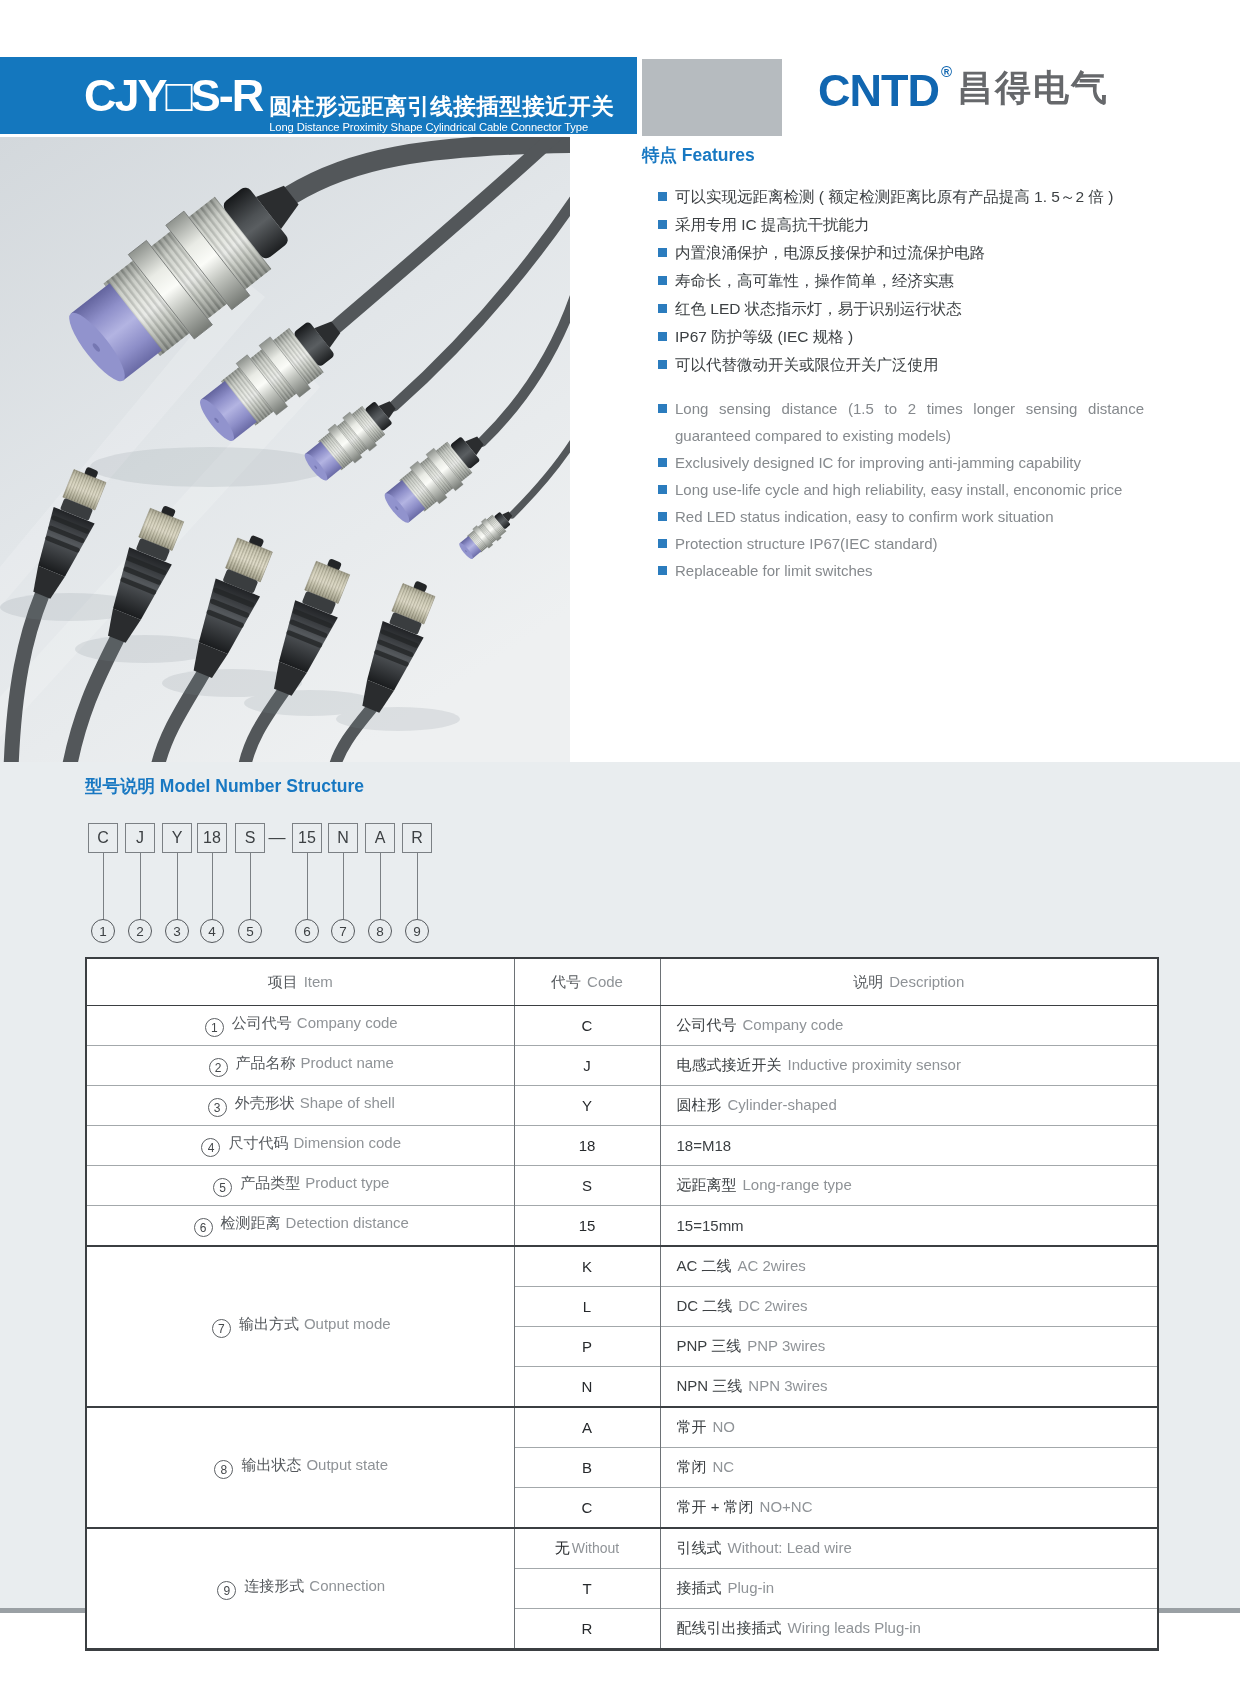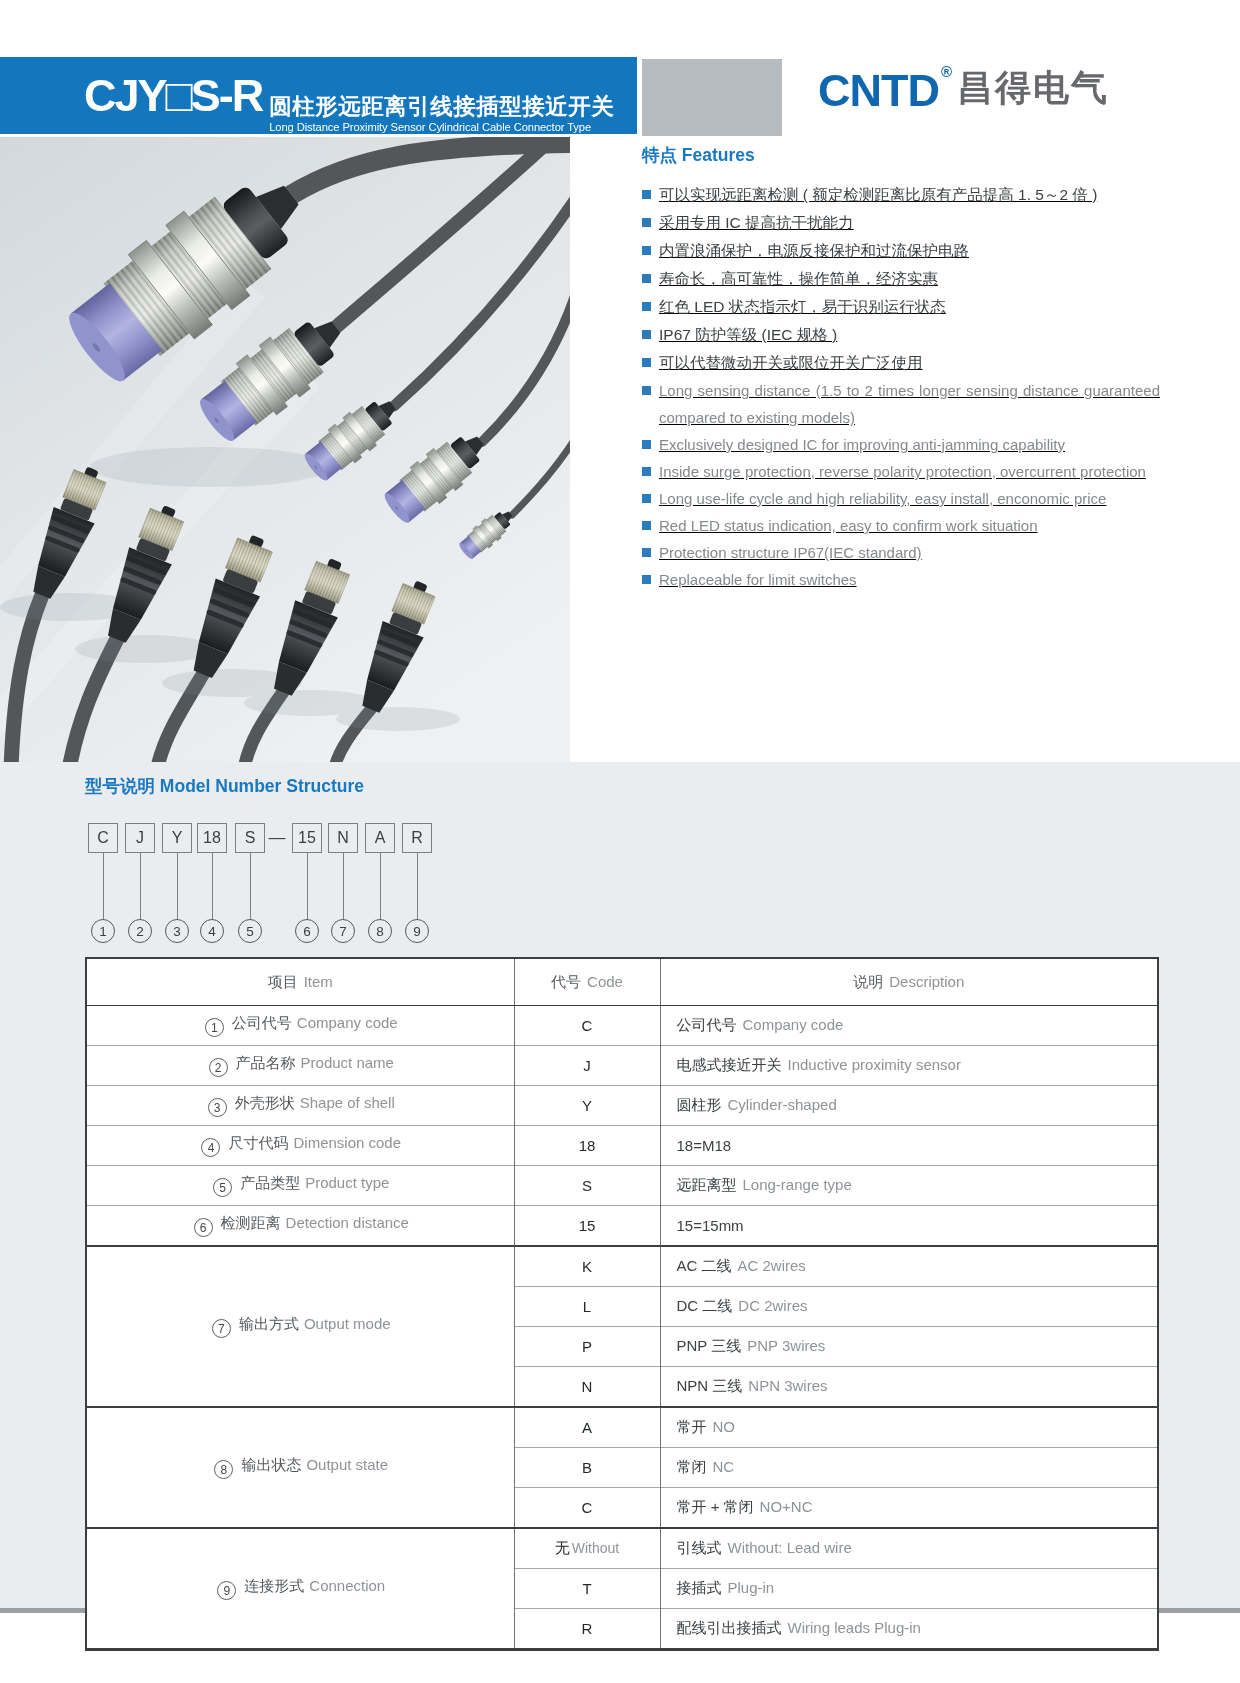--- a/index.html
+++ b/index.html
@@ -18,21 +18,21 @@
   .brand-cntd{font-size:45px;font-weight:bold;color:#1166b0;letter-spacing:-1px;line-height:1;}
   .brand-reg{font-size:15px;font-weight:bold;color:#1166b0;margin:-4px 5px 0 2px;line-height:1;}
   .brand-cn{font-size:36px;font-weight:bold;color:#66686b;line-height:1.1;letter-spacing:2px;text-align:center;}
 
   
   .photo{position:absolute;left:0;top:137px;width:570px;height:625px;}
 
   
   .features{position:absolute;left:642px;top:143px;width:518px;}
   .feat-h{font-size:17.5px;font-weight:bold;color:#1878c2;margin:0 0 14px 0;}
-  .features ul{list-style:none;margin:0;padding:0;text-decoration:underline;}
+  .features ul{list-style:none;margin:16px;padding:0;}
   .fl li{position:relative;padding-left:17px;}
   .fl li::before{content:"";position:absolute;left:0;top:9px;width:9px;height:9px;background:#2b7cbe;}
   .fzh li{font-size:15.5px;color:#3c4043;line-height:28px;}
   .fen{margin-top:9px;}
   .fen li{font-size:15px;color:#85898d;line-height:27px;text-align:justify;}
 
   
   .section-bg{position:absolute;left:0;top:762px;width:1240px;height:846px;background:#e9edef;}
   .bottom-strip{position:absolute;left:0;top:1608px;width:1240px;height:5px;background:#9aa0a4;}
 
@@ -64,21 +64,21 @@
 </style>
 </head>
 <body>
 
 <div class="sheet">
 
   <div class="banner">
     <div class="model-code">CJY□S-R</div>
     <div class="banner-sub">
       <div class="banner-zh">圆柱形远距离引线接插型接近开关</div>
-      <div class="banner-en">Long Distance Proximity Sensor Cylindrical Cable Connector Type</div>
+      <div class="banner-en">Long Distance Proximity Shape Cylindrical Cable Connector Type</div>
     </div>
   </div>
   <div class="hdr-gray"></div>
   <div class="brand">
     <span class="brand-cntd">CNTD</span>
     <span class="brand-reg">®</span>
     <span class="brand-cn">昌得电气</span>
   </div>
 
   <div class="photo">
@@ -208,21 +208,20 @@
       <li>采用专用 IC 提高抗干扰能力</li>
       <li>内置浪涌保护，电源反接保护和过流保护电路</li>
       <li>寿命长，高可靠性，操作简单，经济实惠</li>
       <li>红色 LED 状态指示灯，易于识别运行状态</li>
       <li>IP67 防护等级 (IEC 规格 )</li>
       <li>可以代替微动开关或限位开关广泛使用</li>
     </ul>
     <ul class="fl fen">
       <li>Long sensing distance (1.5 to 2 times longer sensing distance guaranteed compared to existing models)</li>
       <li>Exclusively designed IC for improving anti-jamming capability</li>
-      <li>Inside surge protection, reverse polarity protection, overcurrent protection</li>
       <li>Long use-life cycle and high reliability, easy install, enconomic price</li>
       <li>Red LED status indication, easy to confirm work situation</li>
       <li>Protection structure IP67(IEC standard)</li>
       <li>Replaceable for limit switches</li>
     </ul>
   </section>
 
   <div class="section-bg"></div>
   <div class="bottom-strip"></div>
 

